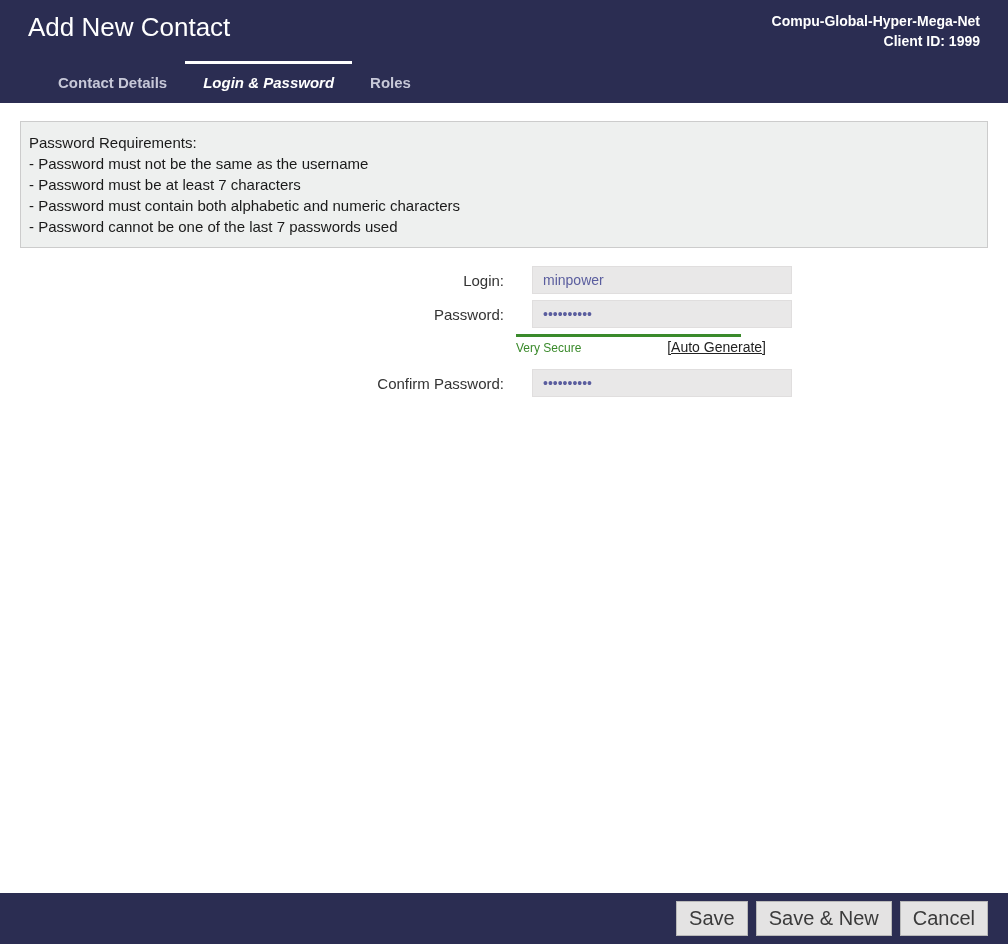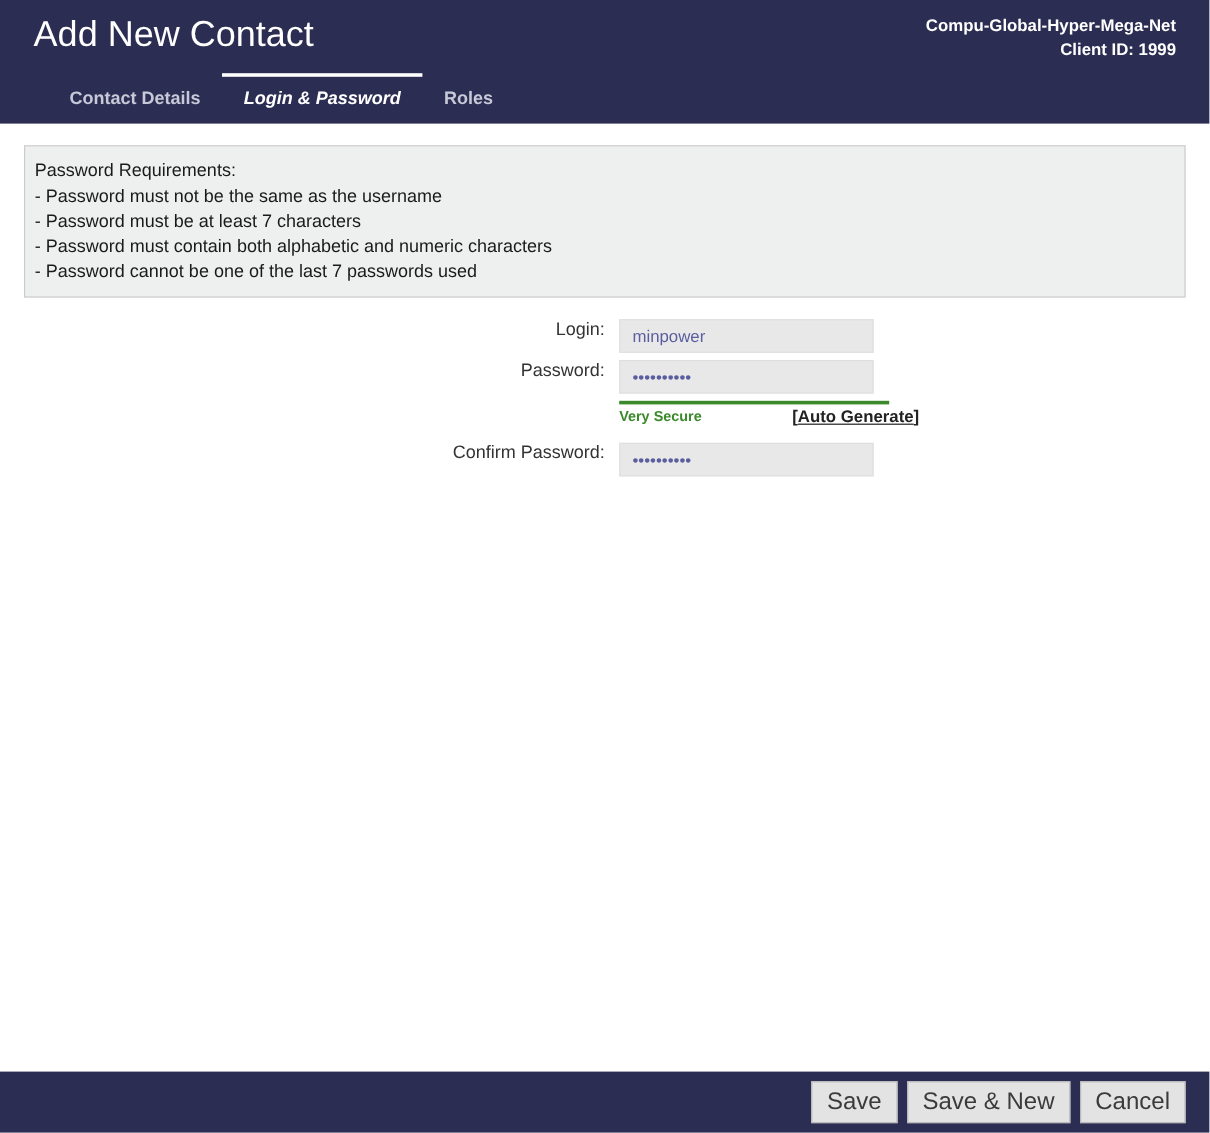--- a/index.html
+++ b/index.html
@@ -22,21 +22,21 @@
       color: #fff;
       padding: 0;
     }
     .header-top {
       display: flex;
       justify-content: space-between;
       align-items: flex-start;
       padding: 12px 28px 4px 28px;
     }
     .page-title {
-      font-size: 30px;
+      font-size: 26px;
       font-weight: 300;
       color: #fff;
     }
     .client-info {
       text-align: right;
       font-size: 14px;
       line-height: 1.4;
       color: #fff;
       font-weight: 600;
     }
@@ -68,57 +68,56 @@
       border: 1px solid #ccc;
       background: #eef0ef;
       padding: 10px 8px;
       font-size: 15px;
       line-height: 1.4;
       margin-bottom: 18px;
       color: #1a1a1a;
     }
     .form-row {
       display: flex;
-      align-items: flex-start;
+      align-items: center;
       margin-bottom: 6px;
-      gap: 12px;
+      gap: 28px;
     }
     .form-label {
       width: 484px;
       text-align: right;
       font-size: 15px;
       padding-right: 0;
     }
     .form-field {
-      width: 212px;
+      width: 260px;
     }
     .form-field input {
       width: 100%;
       background: #e9e8e8;
       border: 1px solid #e0dede;
       padding: 6px 10px;
       font-size: 14px;
       color: #5a5d9e;
       height: 28px;
     }
     .progress-wrap {
       margin-top: 0;
     }
     .progress-bar {
       width: 225px;
       height: 3px;
       background: #3a8a2b;
     }
     .strength-row {
       display: flex;
-      align-items: center;
+      align-items: flex-end;
       justify-content: space-between;
       width: 250px;
       margin-top: 2px;
-      font-weight: bold;
     }
     .strength-label {
       font-size: 12px;
       color: #3a8a2b;
     }
     .auto-gen {
       font-size: 14px;
       color: #222;
       text-align: right;
     }

